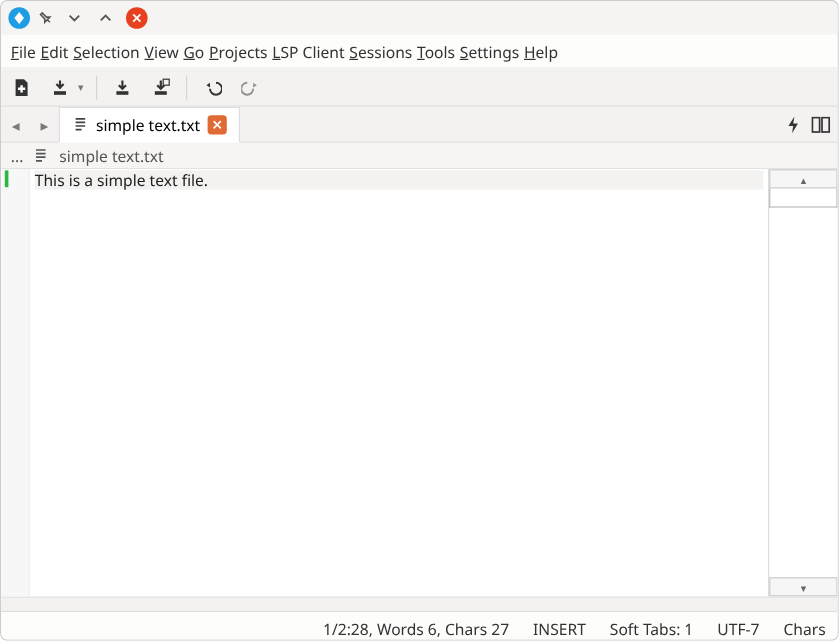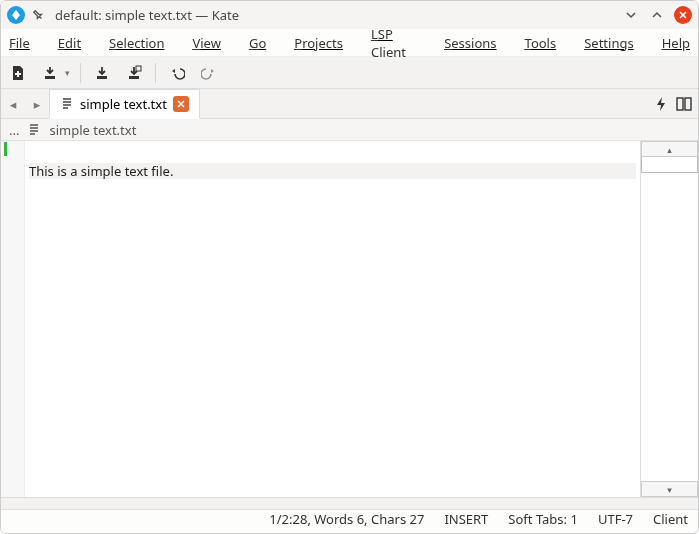--- a/index.html
+++ b/index.html
@@ -8,21 +8,21 @@
   
   
   .titlebar { height:28px; background:#f5f4f3; display:flex; align-items:center; padding:0 6px; gap:6px; }
   .app-badge { width:18px; height:18px; background:#1e9ce4; border-radius:9px; display:flex; align-items:center; justify-content:center; color:#fff; font-size:11px; }
   .pin-icon { width:14px; height:14px; color:#555; transform:rotate(-45deg); display:flex; align-items:center; justify-content:center; }
   .titlebar-title { color:#4a4a4a; margin-left:4px; flex:1; }
   .titlebar-ctrl { width:18px; height:18px; display:flex; align-items:center; justify-content:center; color:#555; border-radius:9px; margin-left:2px; }
   .titlebar-ctrl.close { background:#e6401f; color:#fff; }
   
   
-  .menubar { height:28px; background:#fdfdfc; border-bottom:1px solid #eee; display:flex; align-items:center; padding:0 8px; gap:28px;text-decoration:underline; }
+  .menubar { height:28px; background:#fdfdfc; border-bottom:1px solid #eee; display:flex; align-items:center; padding:0 8px; gap:4px; }
   .menu-item { color:#333; cursor:default; }
   .menu-item u { text-decoration:underline; }
   
   
   .toolbar { height:32px; background:#f3f2f0; border-bottom:1px solid #ddd; display:flex; align-items:center; padding:0 6px; gap:10px; }
   .tool-btn { width:22px; height:22px; display:flex; align-items:center; justify-content:center; color:#333; }
   .tool-sep { width:1px; height:20px; background:#d5d5d5; }
   .dropdown-caret { font-size:9px; color:#777; margin-left:-6px; }
   
   
@@ -36,51 +36,50 @@
   .tabrow-right { display:flex; align-items:center; padding-right:6px; gap:8px; }
   
   
   .breadcrumb { height:22px; background:#f6f5f4; border-bottom:1px solid #e2e2e2; display:flex; align-items:center; gap:8px; padding:0 8px; color:#555; }
   
   
   .editor-wrap { flex:1; display:flex; background:#fff; position:relative; min-height:0; }
   .gutter { width:24px; background:#f7f7f7; border-right:1px solid #eee; position:relative; }
   .gutter-mark { position:absolute; top:1px; left:3px; width:3px; height:14px; background:#2db742; }
   .editor { flex:1; padding:1px 4px; font-family:"DejaVu Sans Mono","Consolas",monospace; font-size:13px; color:#222; white-space:pre; overflow:hidden; }
-  .editor-line { background:#f3f2f0; display:block; width:100%; line-height:16px;margin-top:21px; }
+  .editor-line { background:#f3f2f0; display:block; width:100%; line-height:16px; }
   
   
   .vscroll { width:58px; border-left:1px solid #ddd; background:#fff; display:flex; flex-direction:column; }
   .vscroll-arrow { height:16px; border:1px solid #ccc; display:flex; align-items:center; justify-content:center; color:#666; font-size:9px; background:#f6f6f6; }
   .vscroll-track { flex:1; }
   .minimap-slice { height:16px; border:1px solid #bbb; border-top:none; }
   
   
-  .statusbar { height:24px; background:#fdfdfc; border-top:1px solid #ddd; display:flex; align-items:flex-start; justify-content:flex-end; padding:0 10px; gap:20px; color:#333; }
+  .statusbar { height:24px; background:#fdfdfc; border-top:1px solid #ddd; display:flex; align-items:flex-end; justify-content:flex-end; padding:0 10px; gap:20px; color:#333; }
   .hsbar { height:12px; background:#f3f2f0; border-top:1px solid #ddd; }
   
   svg { display:block; }
 </style>
 </head>
 <body>
 
 <div class="window">
 
   <div class="titlebar">
     <div class="app-badge">
       <svg width="12" height="12" viewBox="0 0 12 12">
           <path d="M6 1 L10 6 L6 11 L2 6 Z" fill="#fff"></path>
         </svg>
     </div>
     <div class="pin-icon">
       <svg width="12" height="12" viewBox="0 0 12 12">
           <path d="M5 1h2v5l2 2H3l2-2V1zM6 8v3" stroke="#555" stroke-width="1.3" fill="none"></path>
         </svg>
     </div>
-    <div class="titlebar-title">default: simple text.txt — Kate</div>
     <div class="titlebar-ctrl">
       <svg width="12" height="12" viewBox="0 0 12 12">
           <path d="M2 4 L6 8 L10 4" stroke="#555" stroke-width="1.5" fill="none"></path>
         </svg>
     </div>
     <div class="titlebar-ctrl">
       <svg width="12" height="12" viewBox="0 0 12 12">
           <path d="M2 8 L6 4 L10 8" stroke="#555" stroke-width="1.5" fill="none"></path>
         </svg>
     </div>
@@ -205,16 +204,16 @@
     </div>
   </div>
 
   <div class="hsbar"></div>
 
   <div class="statusbar">
     <span>1/2:28, Words 6, Chars 27</span>
     <span>INSERT</span>
     <span>Soft Tabs: 1</span>
     <span>UTF-7</span>
-    <span>Client</span>
+    <span>Chars</span>
   </div>
 
 </div>
 
 </body></html>

